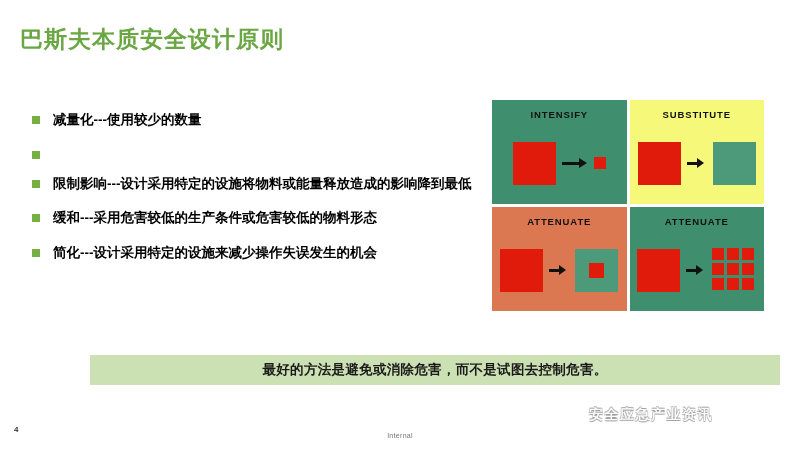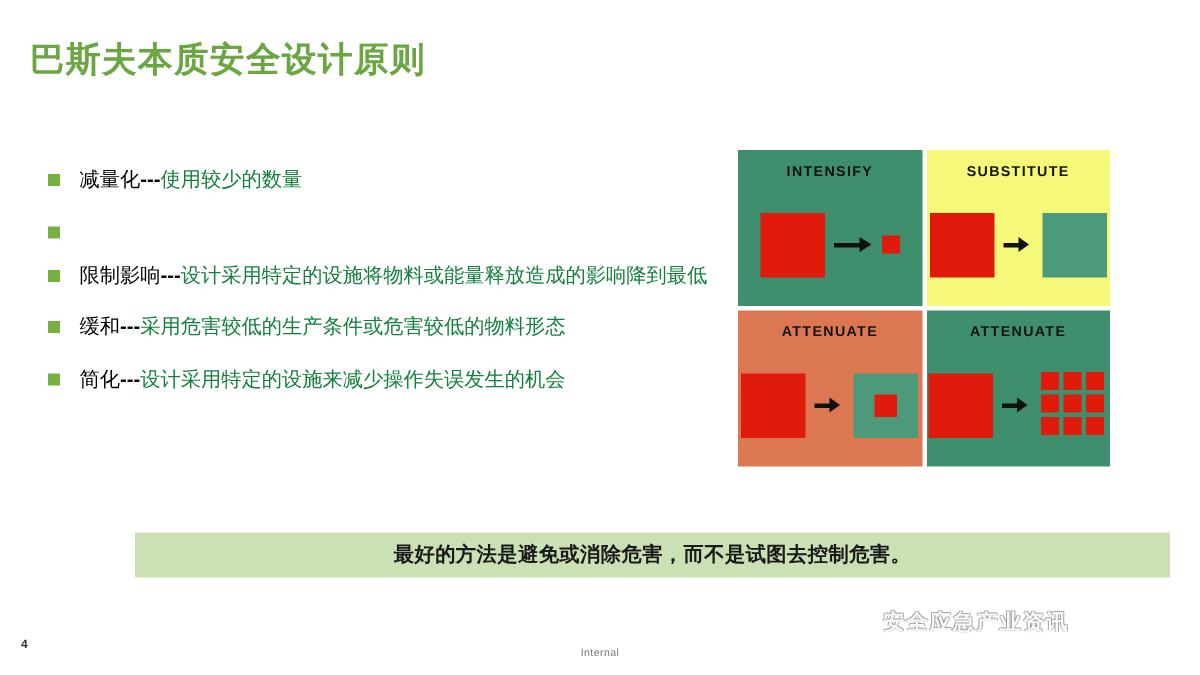--- a/index.html
+++ b/index.html
@@ -62,39 +62,39 @@
     margin-right: 13px;
     flex: 0 0 auto;
   }
   .bullet-text {
     font-size: 13.5px;
     line-height: 1.45;
     color: #1a1a1a;
     font-family: "Liberation Sans", "DejaVu Sans", sans-serif;
   }
   .bullet-text .term {
-    font-weight: normal;
+    font-weight: bold;
     color: #000000;
   }
   .bullet-text .dash {
     font-weight: bold;
     color: #000000;
   }
   .bullet-text .desc {
-    font-weight: normal;
-    color: #15803d;
+    font-weight: bold;
+    color: #000000;
     margin-top: 12px;
   }
 
   
   .diagram {
     position: absolute;
     left: 492px;
     top: 100px;
-    width: 248px;
+    width: 272px;
     height: 211px;
     display: grid;
     grid-template-columns: 1fr 1fr;
     grid-template-rows: 1fr 1fr;
     gap: 3px;
     background: #ffffff;
   }
   .quad {
     position: relative;
     overflow: hidden;

